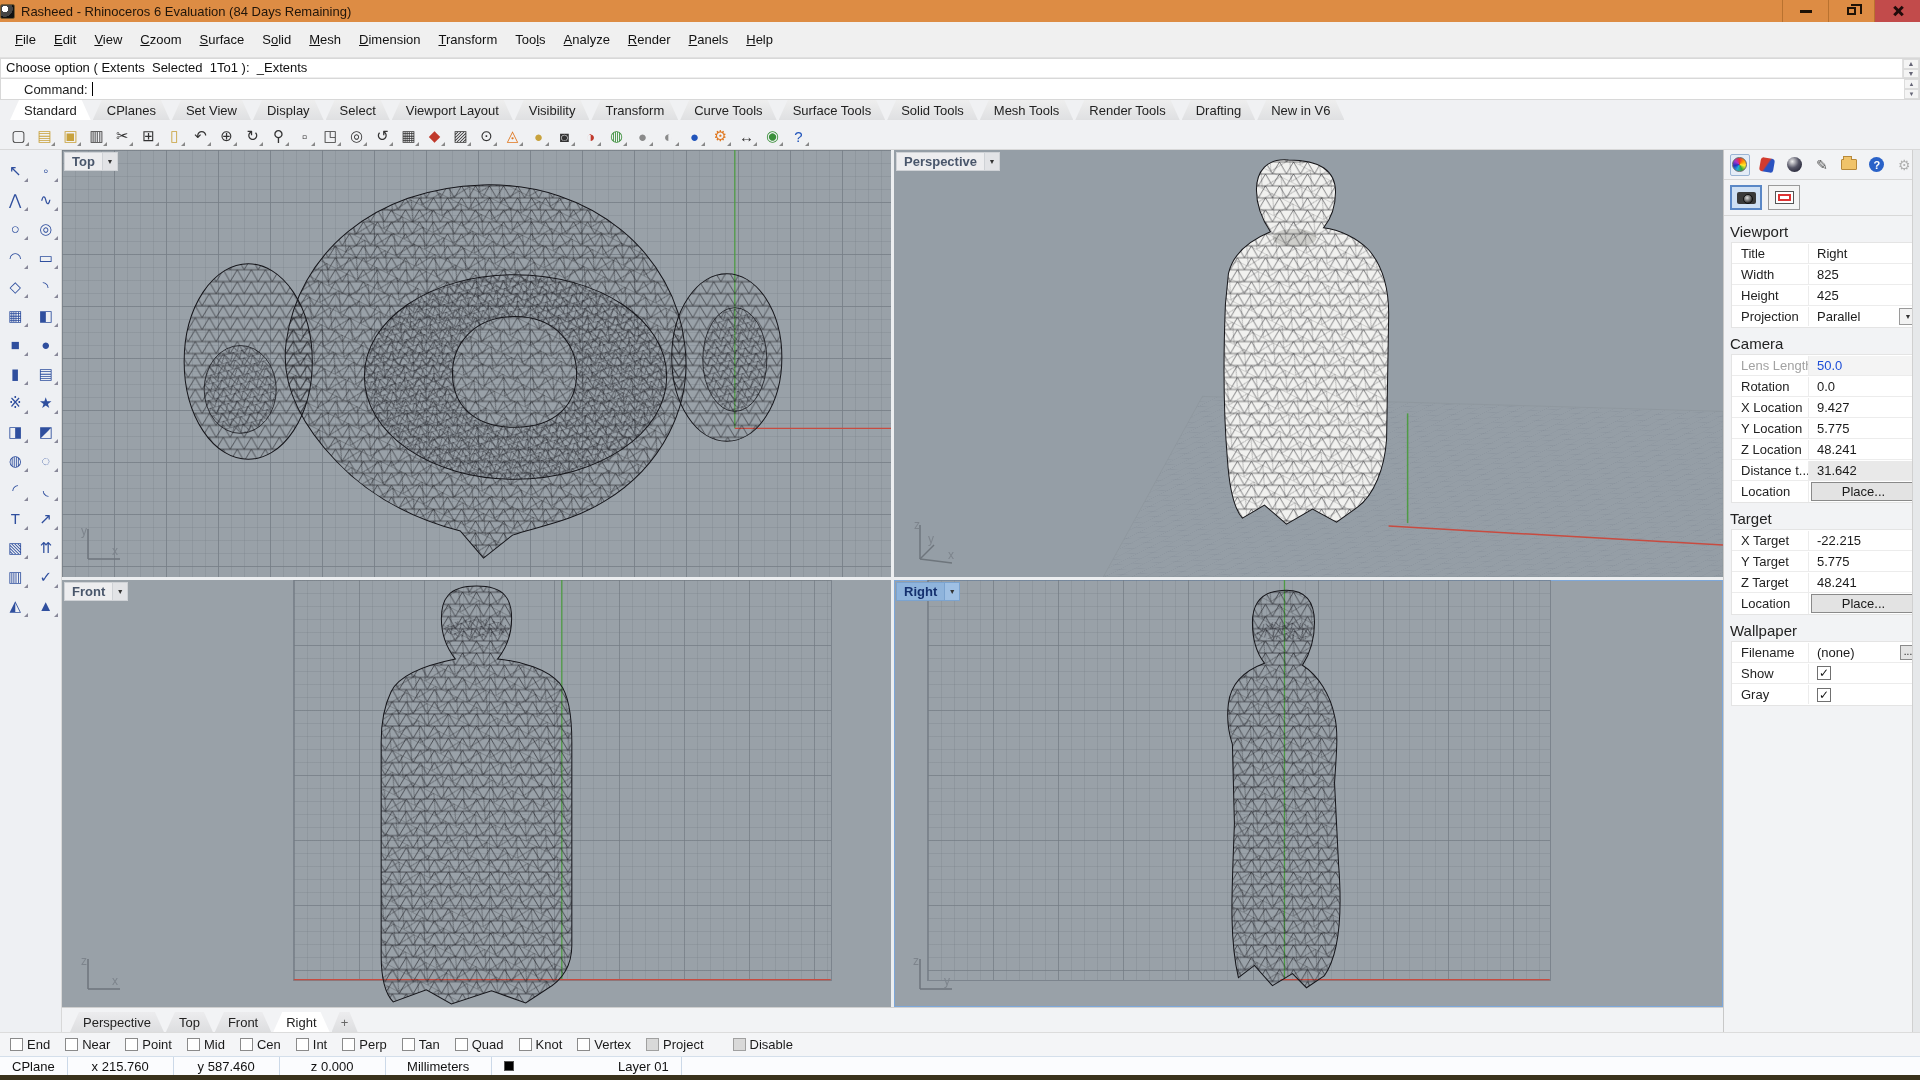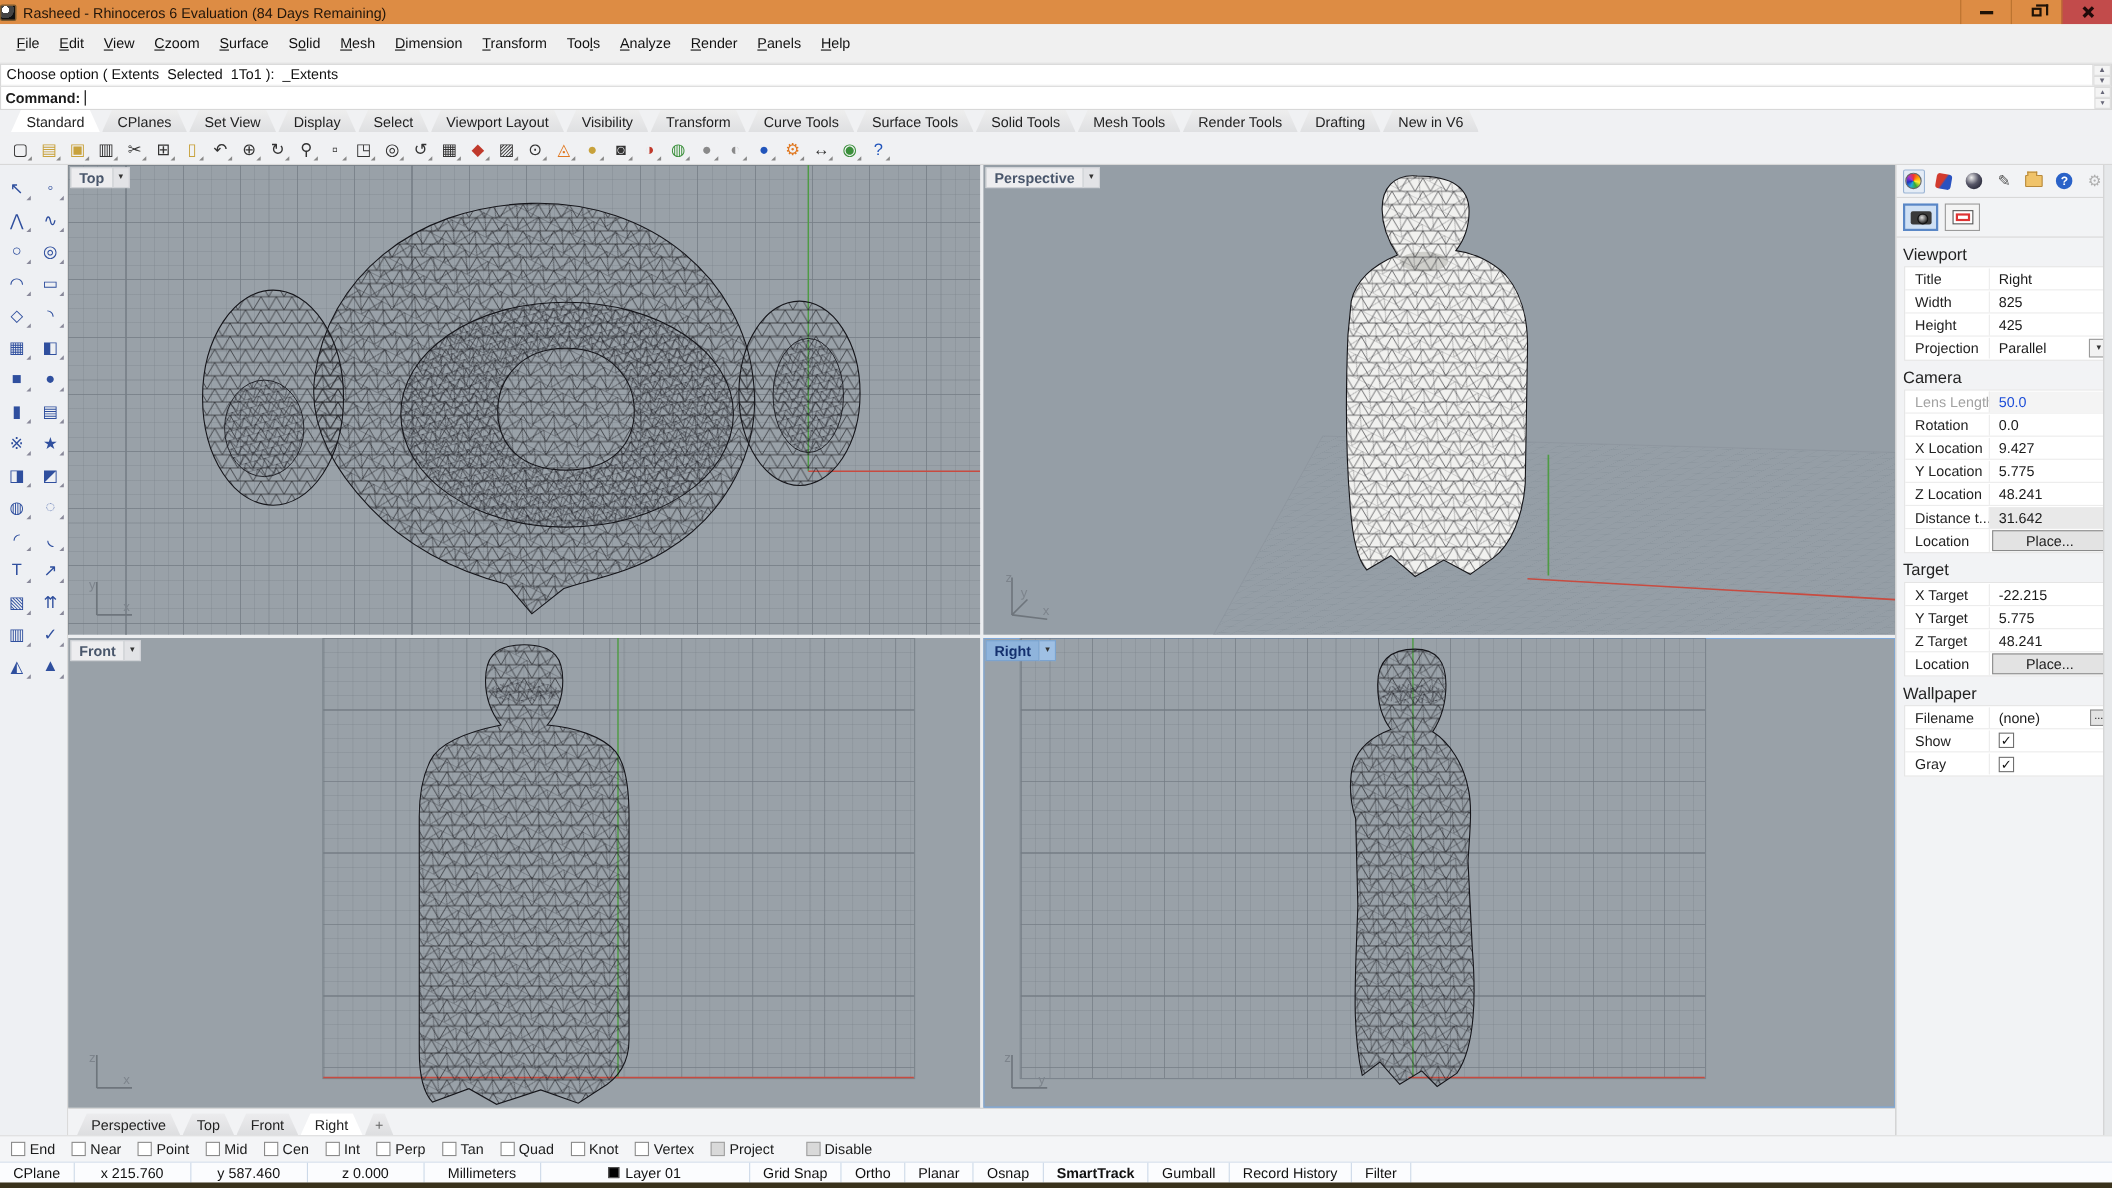--- a/index.html
+++ b/index.html
@@ -27,21 +27,21 @@
   .mi{padding:2px 9px;color:#111}
   .mi .u{text-decoration:underline}
 
   
   .cmdhist{background:#fff;border:1px solid #d8d8d8;flex:0 0 auto;display:flex}
   .cmdlines{flex:1}
   .cmdline-row{height:19px;line-height:18px;padding-left:5px;border-bottom:1px solid #eee;white-space:pre;color:#111}
   .cmdscroll{width:17px;display:flex;flex-direction:column;border-left:1px solid #e0e0e0}
   .sbtn{flex:1;display:flex;align-items:center;justify-content:center;font-size:7px;color:#667;background:#f4f4f4;border:1px solid #dcdcdc}
   .cmdprompt{background:#fff;border:1px solid #d8d8d8;border-top:none;height:21px;display:flex;align-items:center;flex:0 0 auto}
-  .cmdprompt .plabel{font-weight:bold;padding-left:4px}
+  .cmdprompt .plabel{font-weight:normal;padding-left:23px}
   .caret{width:1px;height:14px;background:#000;margin-left:4px}
   .cmdprompt .mini{margin-left:auto;width:15px;height:100%;display:flex;flex-direction:column}
   .cmdprompt .mini .sbtn{font-size:6px}
 
   
   .tabrow{height:23px;background:#f0f1f3;display:flex;align-items:flex-start;padding-left:10px;flex:0 0 auto}
   .ttab{padding:3px 14px 2px;margin-right:2px;background:linear-gradient(#eee,#dfe0e2);color:#222;
     clip-path:polygon(9px 0,calc(100% - 9px) 0,100% 100%,0 100%);font-size:13px}
   .ttab.active{background:#fff;font-weight:normal}
 
@@ -92,21 +92,21 @@
   .osnap{height:24px;background:#f4f5f7;border-top:1px solid #dcdcdc;display:flex;align-items:center;gap:15px;padding-left:10px;flex:0 0 auto}
   .oitem{display:flex;align-items:center;gap:4px}
   .cb{width:13px;height:13px;background:#fff;border:1px solid #8a8a8a}
   .cb.gray{background:#d9d9d9;border-color:#a0a0a0}
   .oitem.gap{margin-left:14px}
 
   
   .statusbar{height:19px;background:#fbfcfe;border-top:1px solid #d4dfeb;display:flex;align-items:stretch;font-size:13px;flex:0 0 auto}
   .seg{display:flex;align-items:center;justify-content:center;padding:0 12px;border-right:1px solid #ccd9e8;color:#111}
   .seg.coord{min-width:106px}
-  .seg.layer{min-width:190px;justify-content:center;gap:5px}
+  .seg.layer{min-width:190px;justify-content:space-between;gap:5px}
   .swatch{width:10px;height:10px;background:#000;border:1px solid #555}
   .seg.bold{font-weight:bold}
   .seg.mem{flex:1;justify-content:flex-start;border-right:none}
   .darkstrip{height:5px;background:#3a321c;flex:0 0 auto}
 
   
   .panel{width:197px;background:#f2f3f5;border-left:1px solid #c8c8c8;display:flex;flex-direction:column;font-size:13px}
   .ptabs{height:30px;display:flex;align-items:center;gap:8px;padding:0 6px;border-bottom:1px solid #d8d8d8}
   .ptab{width:22px;height:22px;display:flex;align-items:center;justify-content:center;font-size:14px;color:#555}
   .ptab.active{background:#e4ecf6;border:1px solid #9ab4d4;border-radius:2px}
@@ -796,34 +796,16 @@
   <div class="statusbar">
     <span class="seg">CPlane</span>
     <span class="seg coord">x 215.760</span>
     <span class="seg coord">y 587.460</span>
     <span class="seg coord">z 0.000</span>
     <span class="seg coord">Millimeters</span>
     <span class="seg layer">
       <span class="swatch"></span>
       <span>Layer 01</span>
     </span>
-    <span style="display:flex">
-
-        <span class="seg">Grid Snap</span>
-
-        <span class="seg">Ortho</span>
-
-        <span class="seg">Planar</span>
-
-        <span class="seg">Osnap</span>
-
-        <span class="seg bold">SmartTrack</span>
-
-        <span class="seg">Gumball</span>
-
-        <span class="seg">Record History</span>
-
-        <span class="seg">Filter</span>
-      </span>
   </div>
 
   <div class="darkstrip"></div>
 </div>
 
 </body></html>

